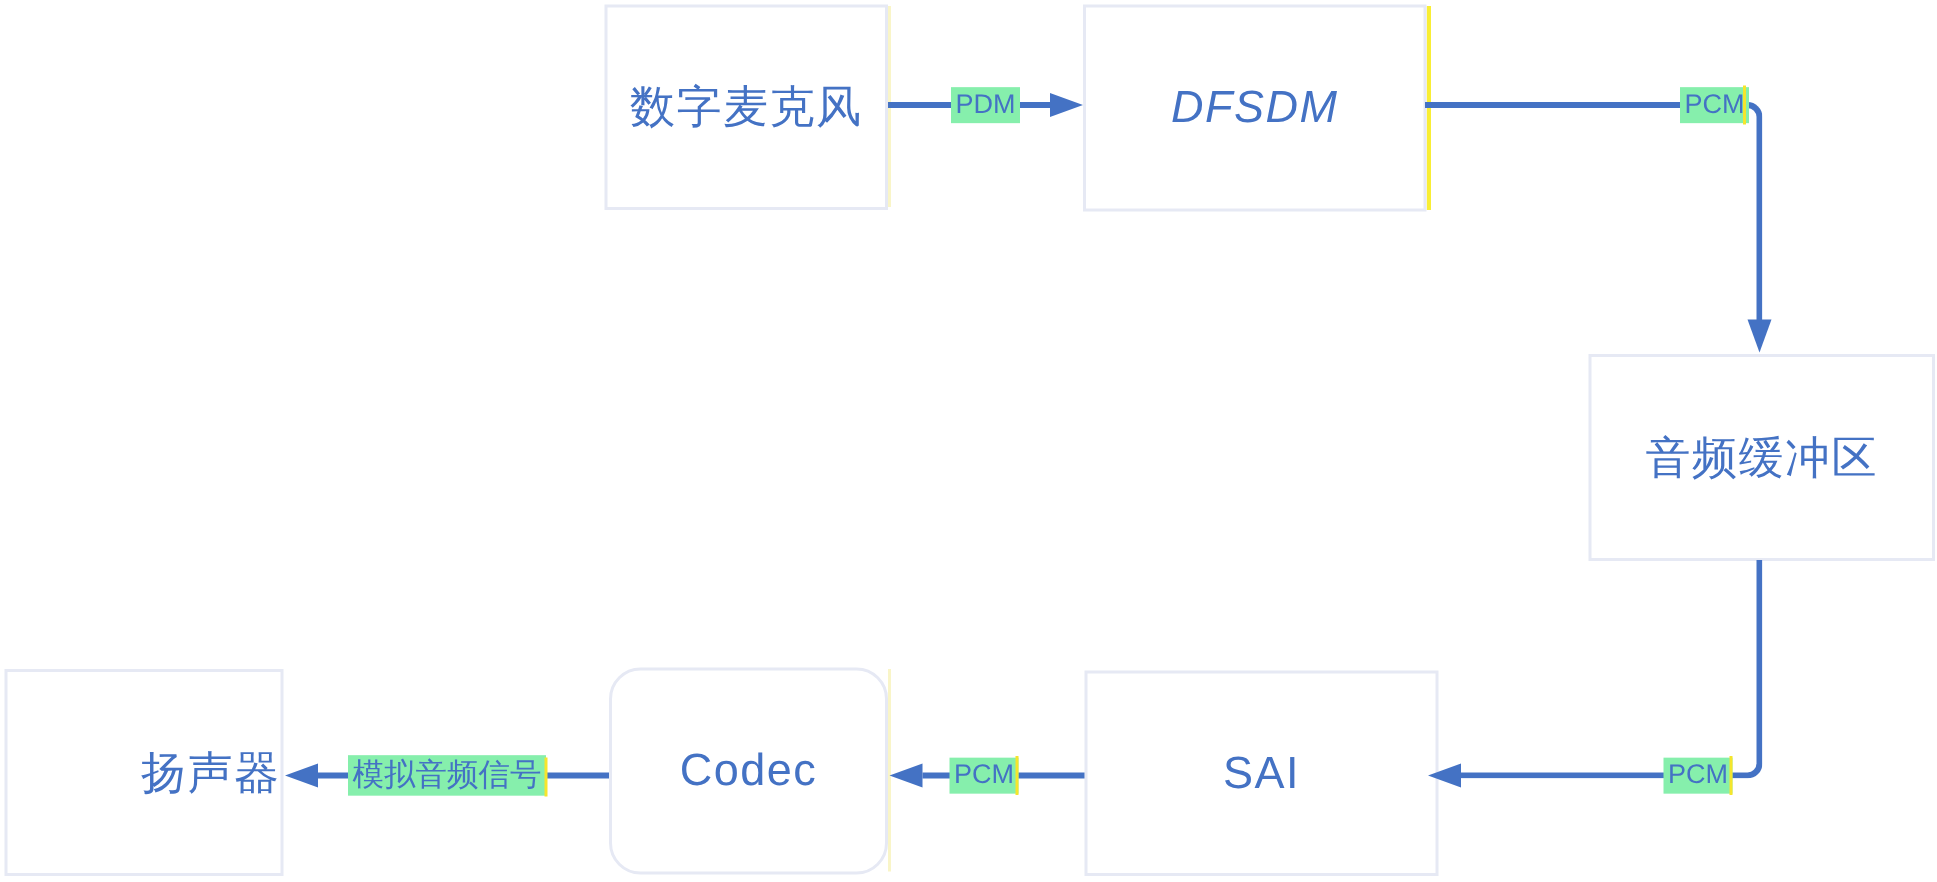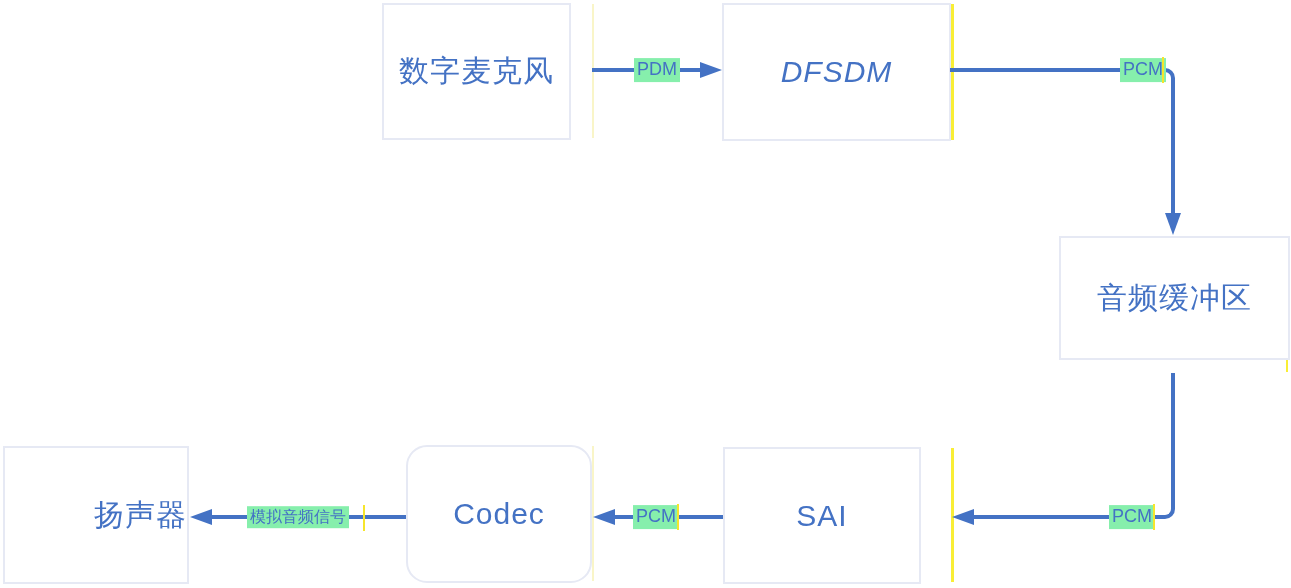--- a/index.html
+++ b/index.html
@@ -6,24 +6,24 @@
   .canvas{
     position:relative;width:1291px;height:588px;background:#ffffff;
     font-family:"Liberation Sans",sans-serif;overflow:hidden;
   }
   
   .node{
     position:absolute;box-sizing:border-box;background:#ffffff;
     border:2px solid #e6e9f4;display:flex;align-items:center;justify-content:center;
     color:#4472c4;font-size:30px;letter-spacing:1px;
   }
-  .node-digital-mic{left:382px;top:3px;width:189px;height:137px;text-align:center;}
+  .node-digital-mic{left:403px;top:3px;width:189px;height:137px;text-align:center;}
   .node-dfsdm     {left:722px;top:3px;width:229px;height:138px;font-style:italic;}
-  .node-audio-buffer{left:1059px;top:236px;width:231px;height:124px;}
-  .node-sai       {left:723px;top:447px;width:198px;height:137px;}
+  .node-audio-buffer{left:1059px;top:236px;width:231px;height:138px;}
+  .node-sai       {left:723px;top:447px;width:236px;height:137px;}
   .node-codec     {left:406px;top:445px;width:186px;height:138px;border-radius:21px;}
   .node-speaker   {left:3px;top:446px;width:186px;height:138px;justify-content:flex-end;}
 
   
   .strip{position:absolute;}
   .strip.pale{background:#f9f5c8;}
   .strip.bright{background:#f9ee35;}
   .strip-mic   {left:592px;top:4px;width:2px;height:134px;}
   .strip-dfsdm {left:951px;top:4px;width:3px;height:136px;}
   .strip-buffer{left:1286px;top:238px;width:2px;height:134px;}
@@ -56,21 +56,21 @@
   .arrow-into-sai   {left:952px;top:509px;}
   .arrow-into-codec {left:593px;top:509px;}
   .arrow-into-spk   {left:190px;top:509px;}
 
   
   .edge-label{
     position:absolute;transform:translate(-50%,-50%);
     background:#86efac;color:#4472c4;font-size:18px;line-height:1.1;
     padding:2px 3px;white-space:nowrap;
   }
-  .edge-label.cjk{font-size:16px;}
+  .edge-label.cjk{font-size:21px;}
   .lbl-pdm     {left:657px;top:70px;}
   .lbl-pcm-top {left:1143px;top:70px;}
   .lbl-pcm-right{left:1132px;top:517px;}
   .lbl-pcm-mid {left:656px;top:517px;}
   .lbl-analog  {left:298px;top:517px;}
 
   
   .cursor{position:absolute;width:2px;height:26px;background:#f6e52c;}
   .cursor-top  {left:1162px;top:57px;}
   .cursor-right{left:1153px;top:504px;}

